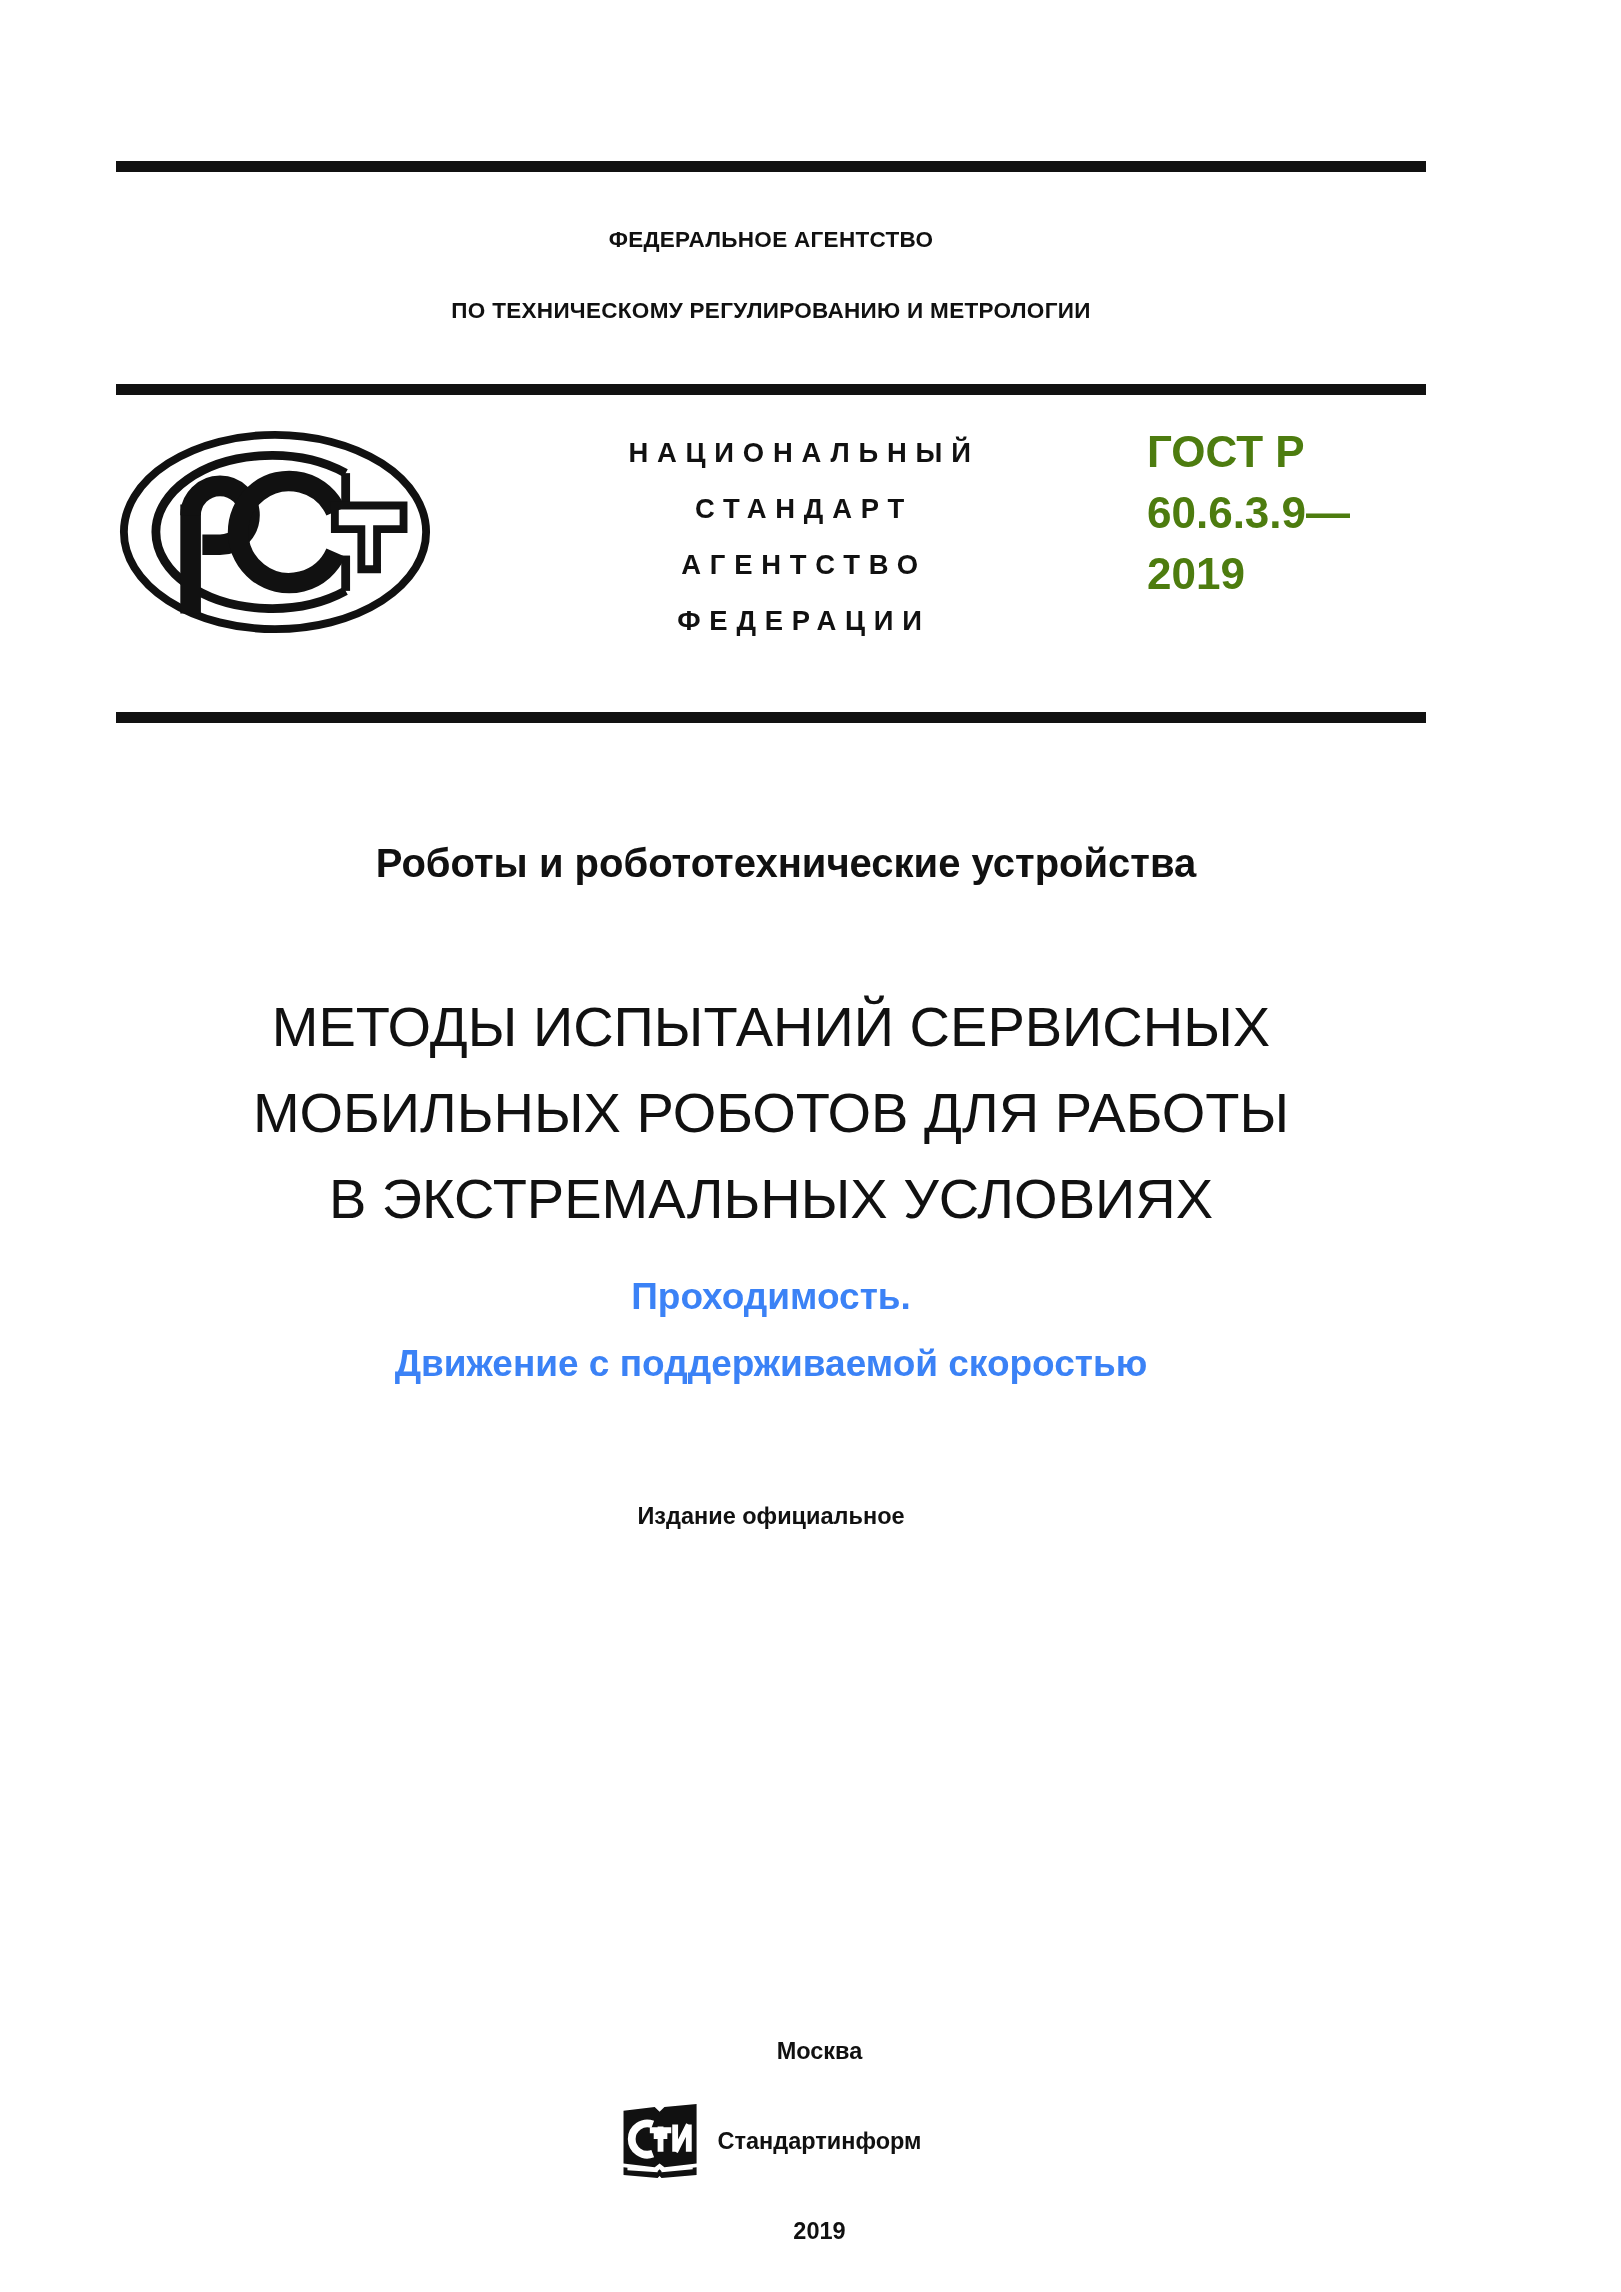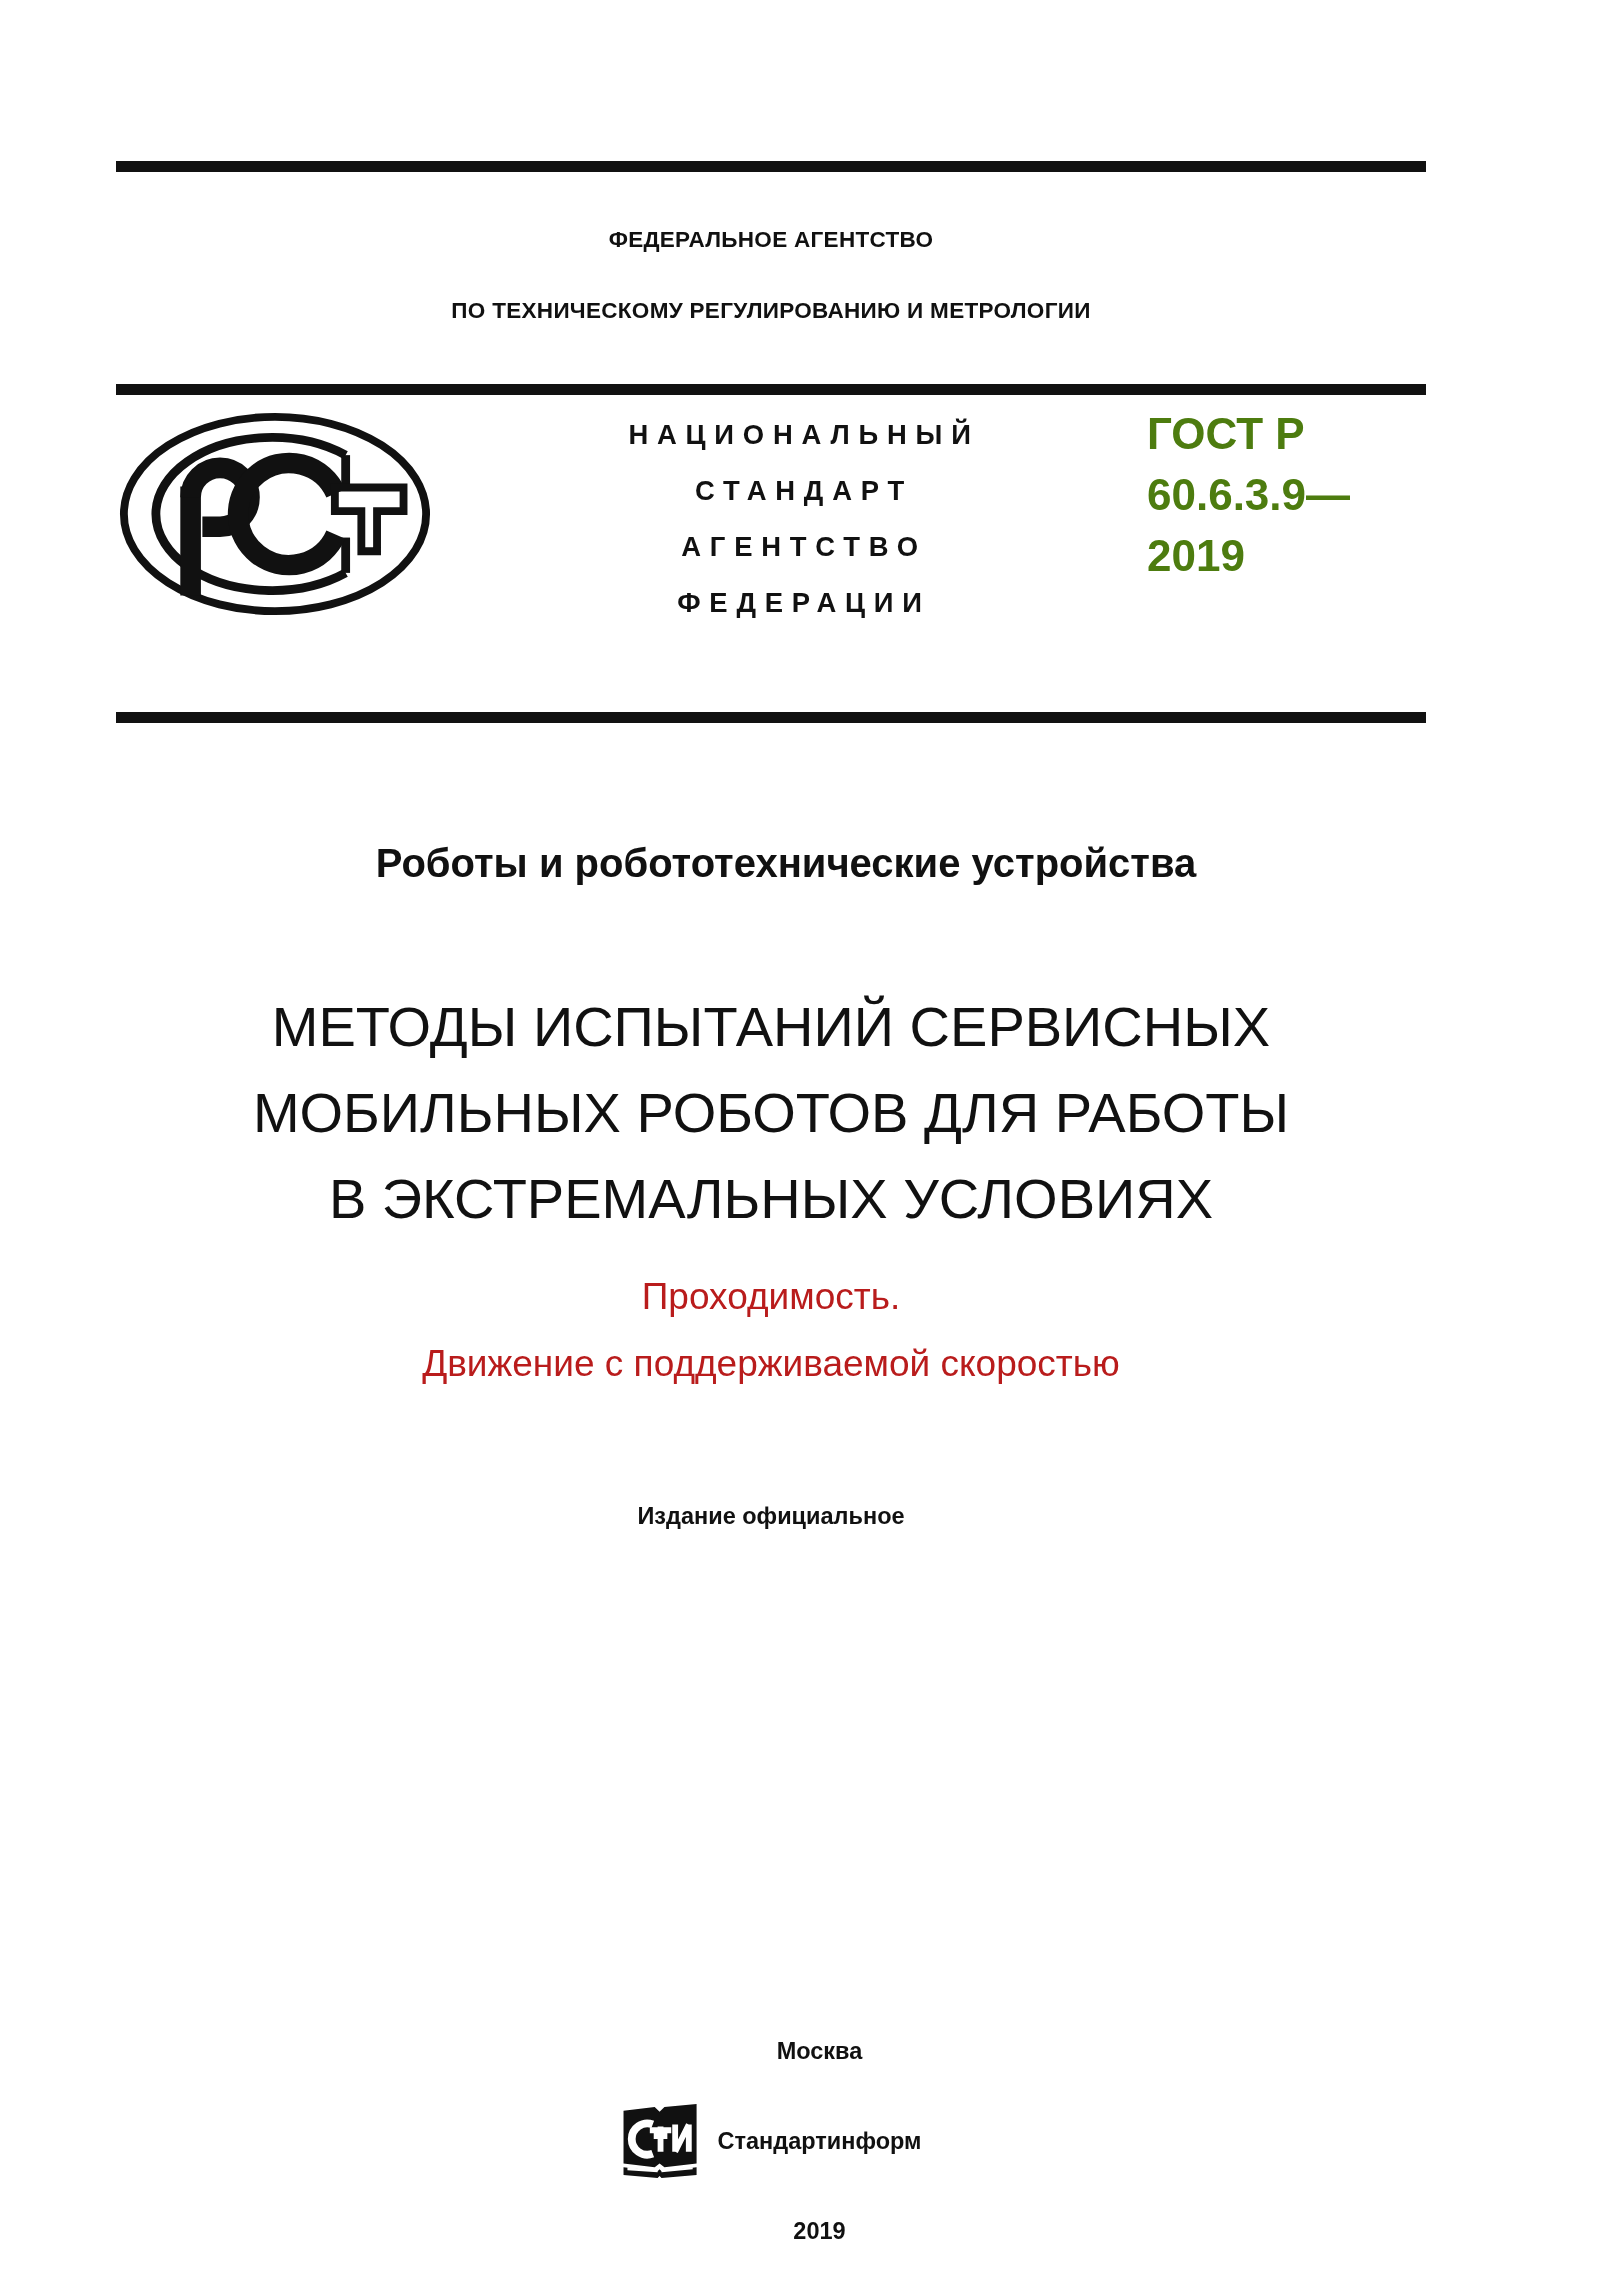--- a/index.html
+++ b/index.html
@@ -43,21 +43,21 @@
     letter-spacing: 0.3px;
     color: #111111;
   }
   .agency-line1 { top: 211px; }
   .agency-line2 { top: 282px; }
 
   
   .band {
     position: absolute;
     left: 116px;
-    top: 360px;
+    top: 378px;
     width: 1310px;
     height: 318px;
   }
   .gost-logo {
     position: absolute;
     left: 2px;
     top: 33px;
     width: 314px;
     height: 211px;
   }
@@ -106,24 +106,24 @@
     font-size: 56px;
     line-height: 86px;
     color: #111111;
   }
   .sub-title {
     position: absolute;
     left: 116px;
     top: 1247px;
     width: 1310px;
     text-align: center;
-    font-weight: normal;
+    font-weight: bold;
     font-size: 37px;
     line-height: 67px;
-    color: #b91c1c;
+    color: #3b82f6;
   }
 
   .official {
     position: absolute;
     left: 116px;
     top: 1487px;
     width: 1310px;
     text-align: center;
     font-weight: bold;
     font-size: 23.5px;

